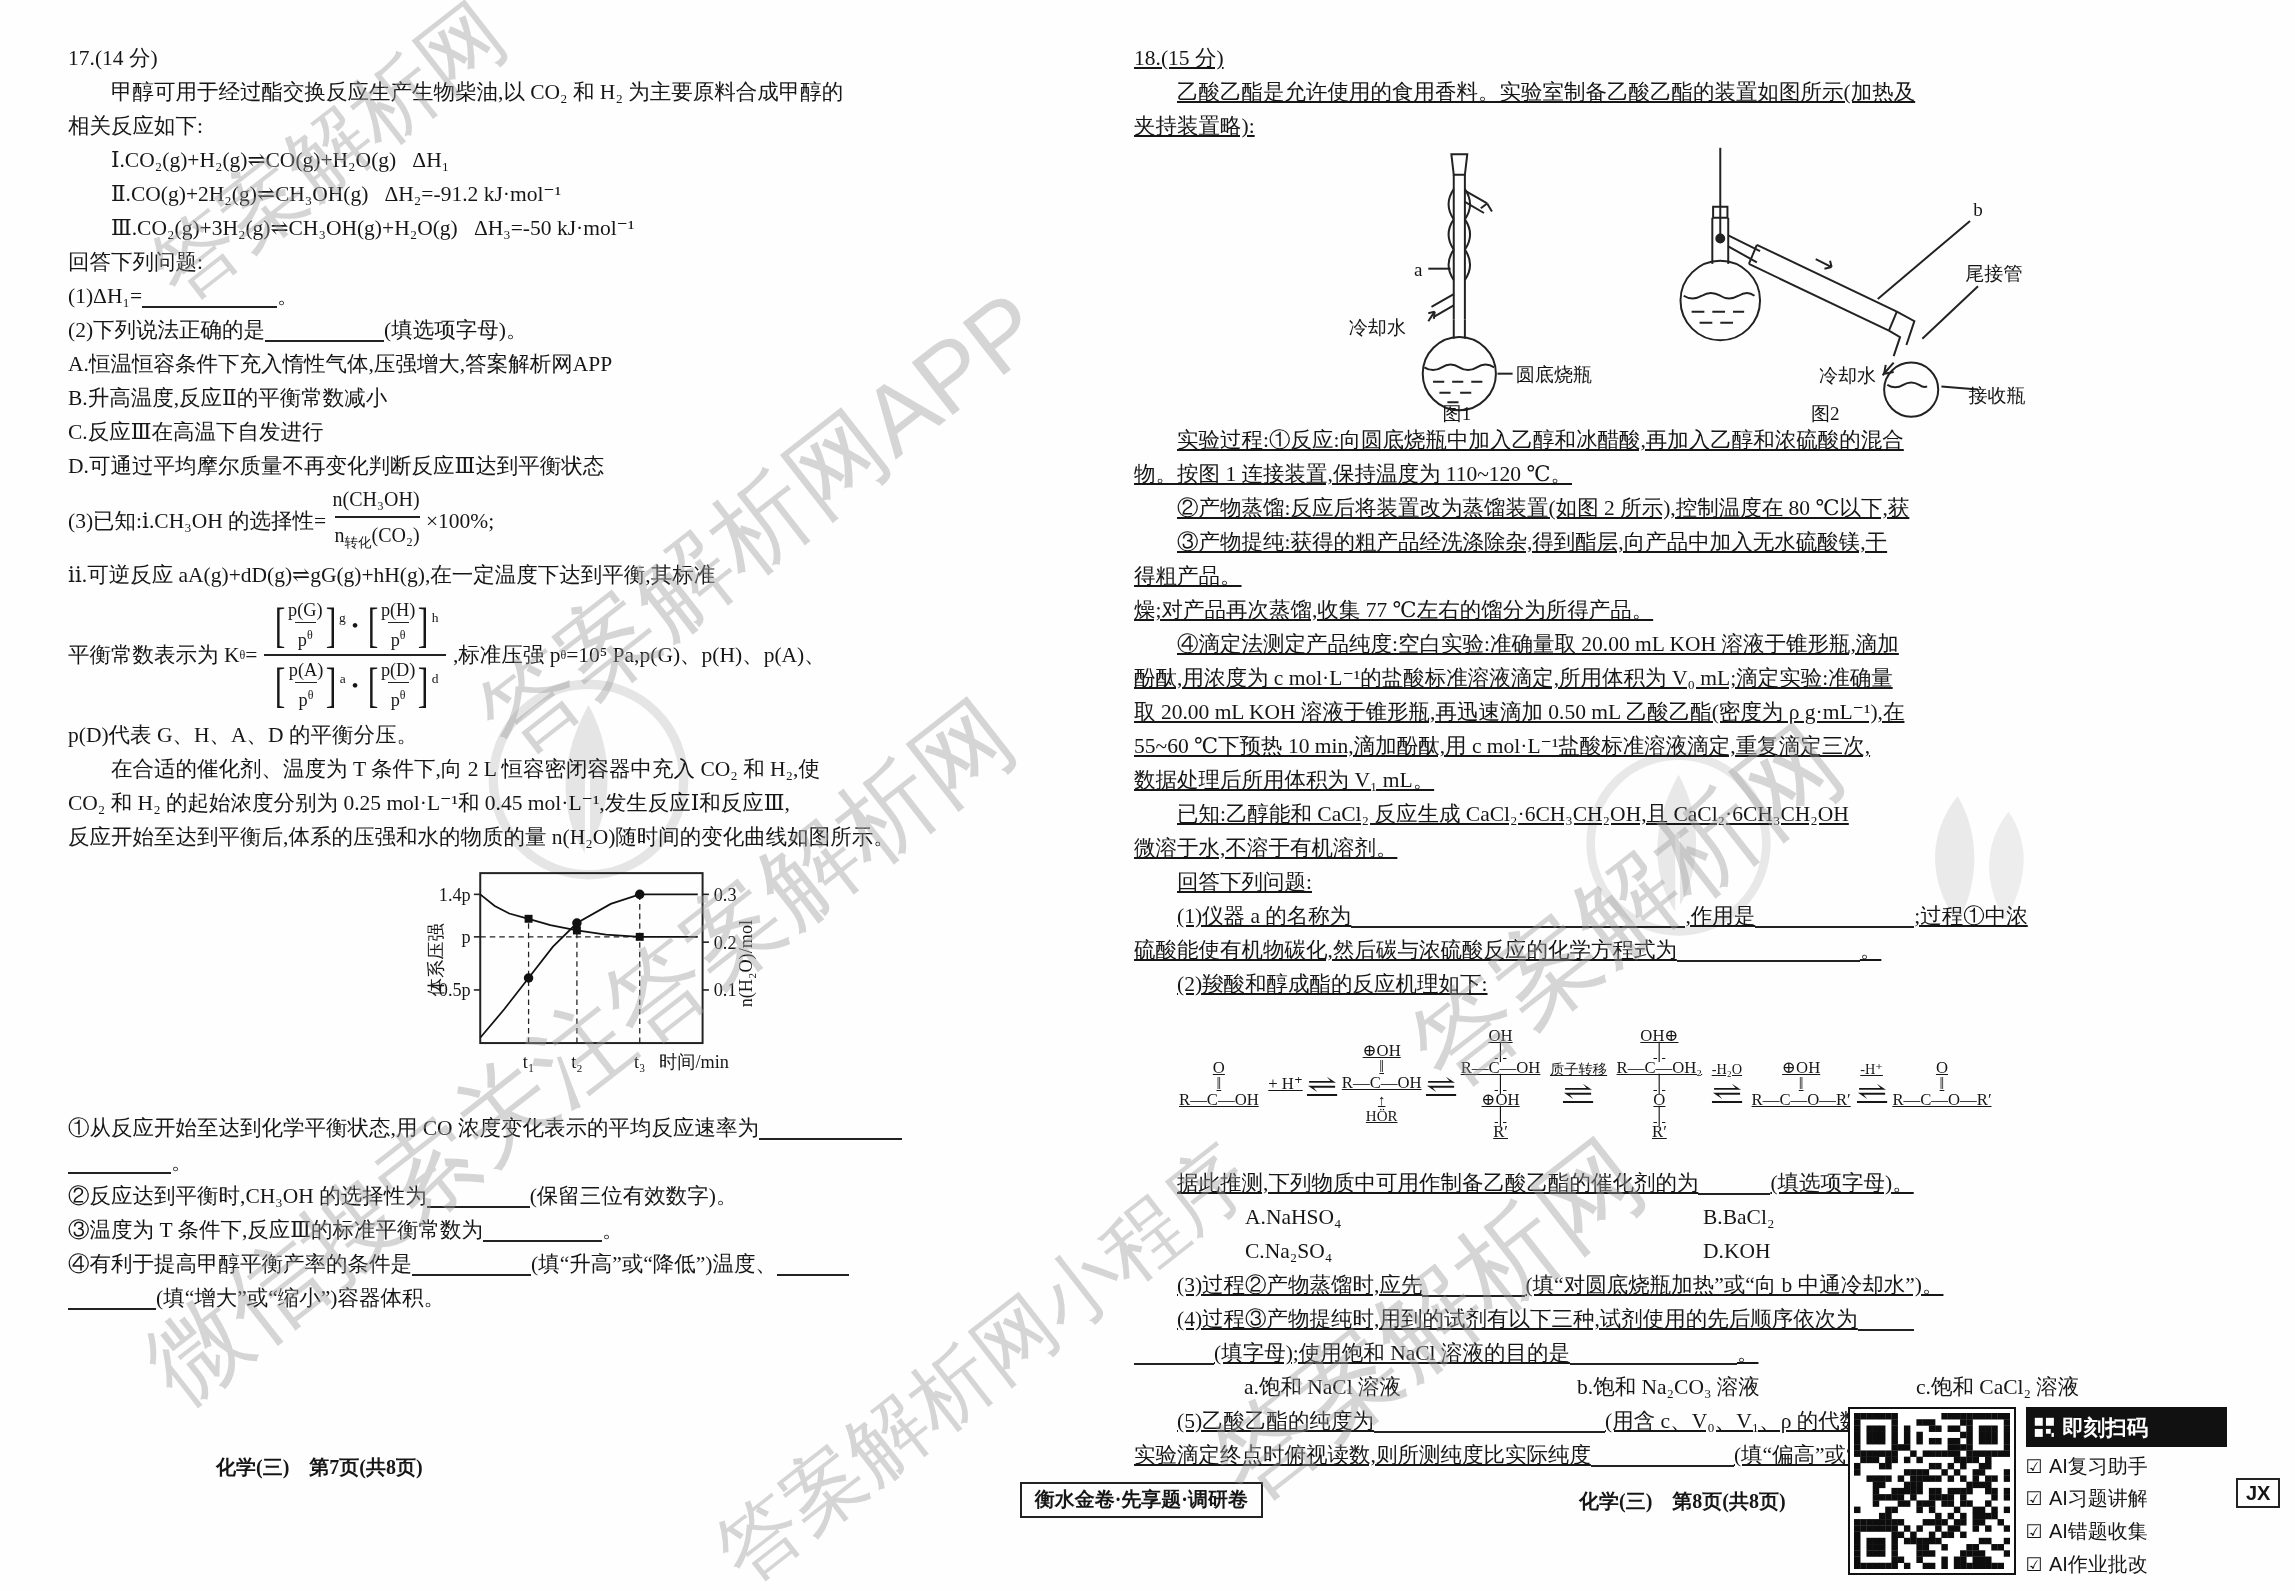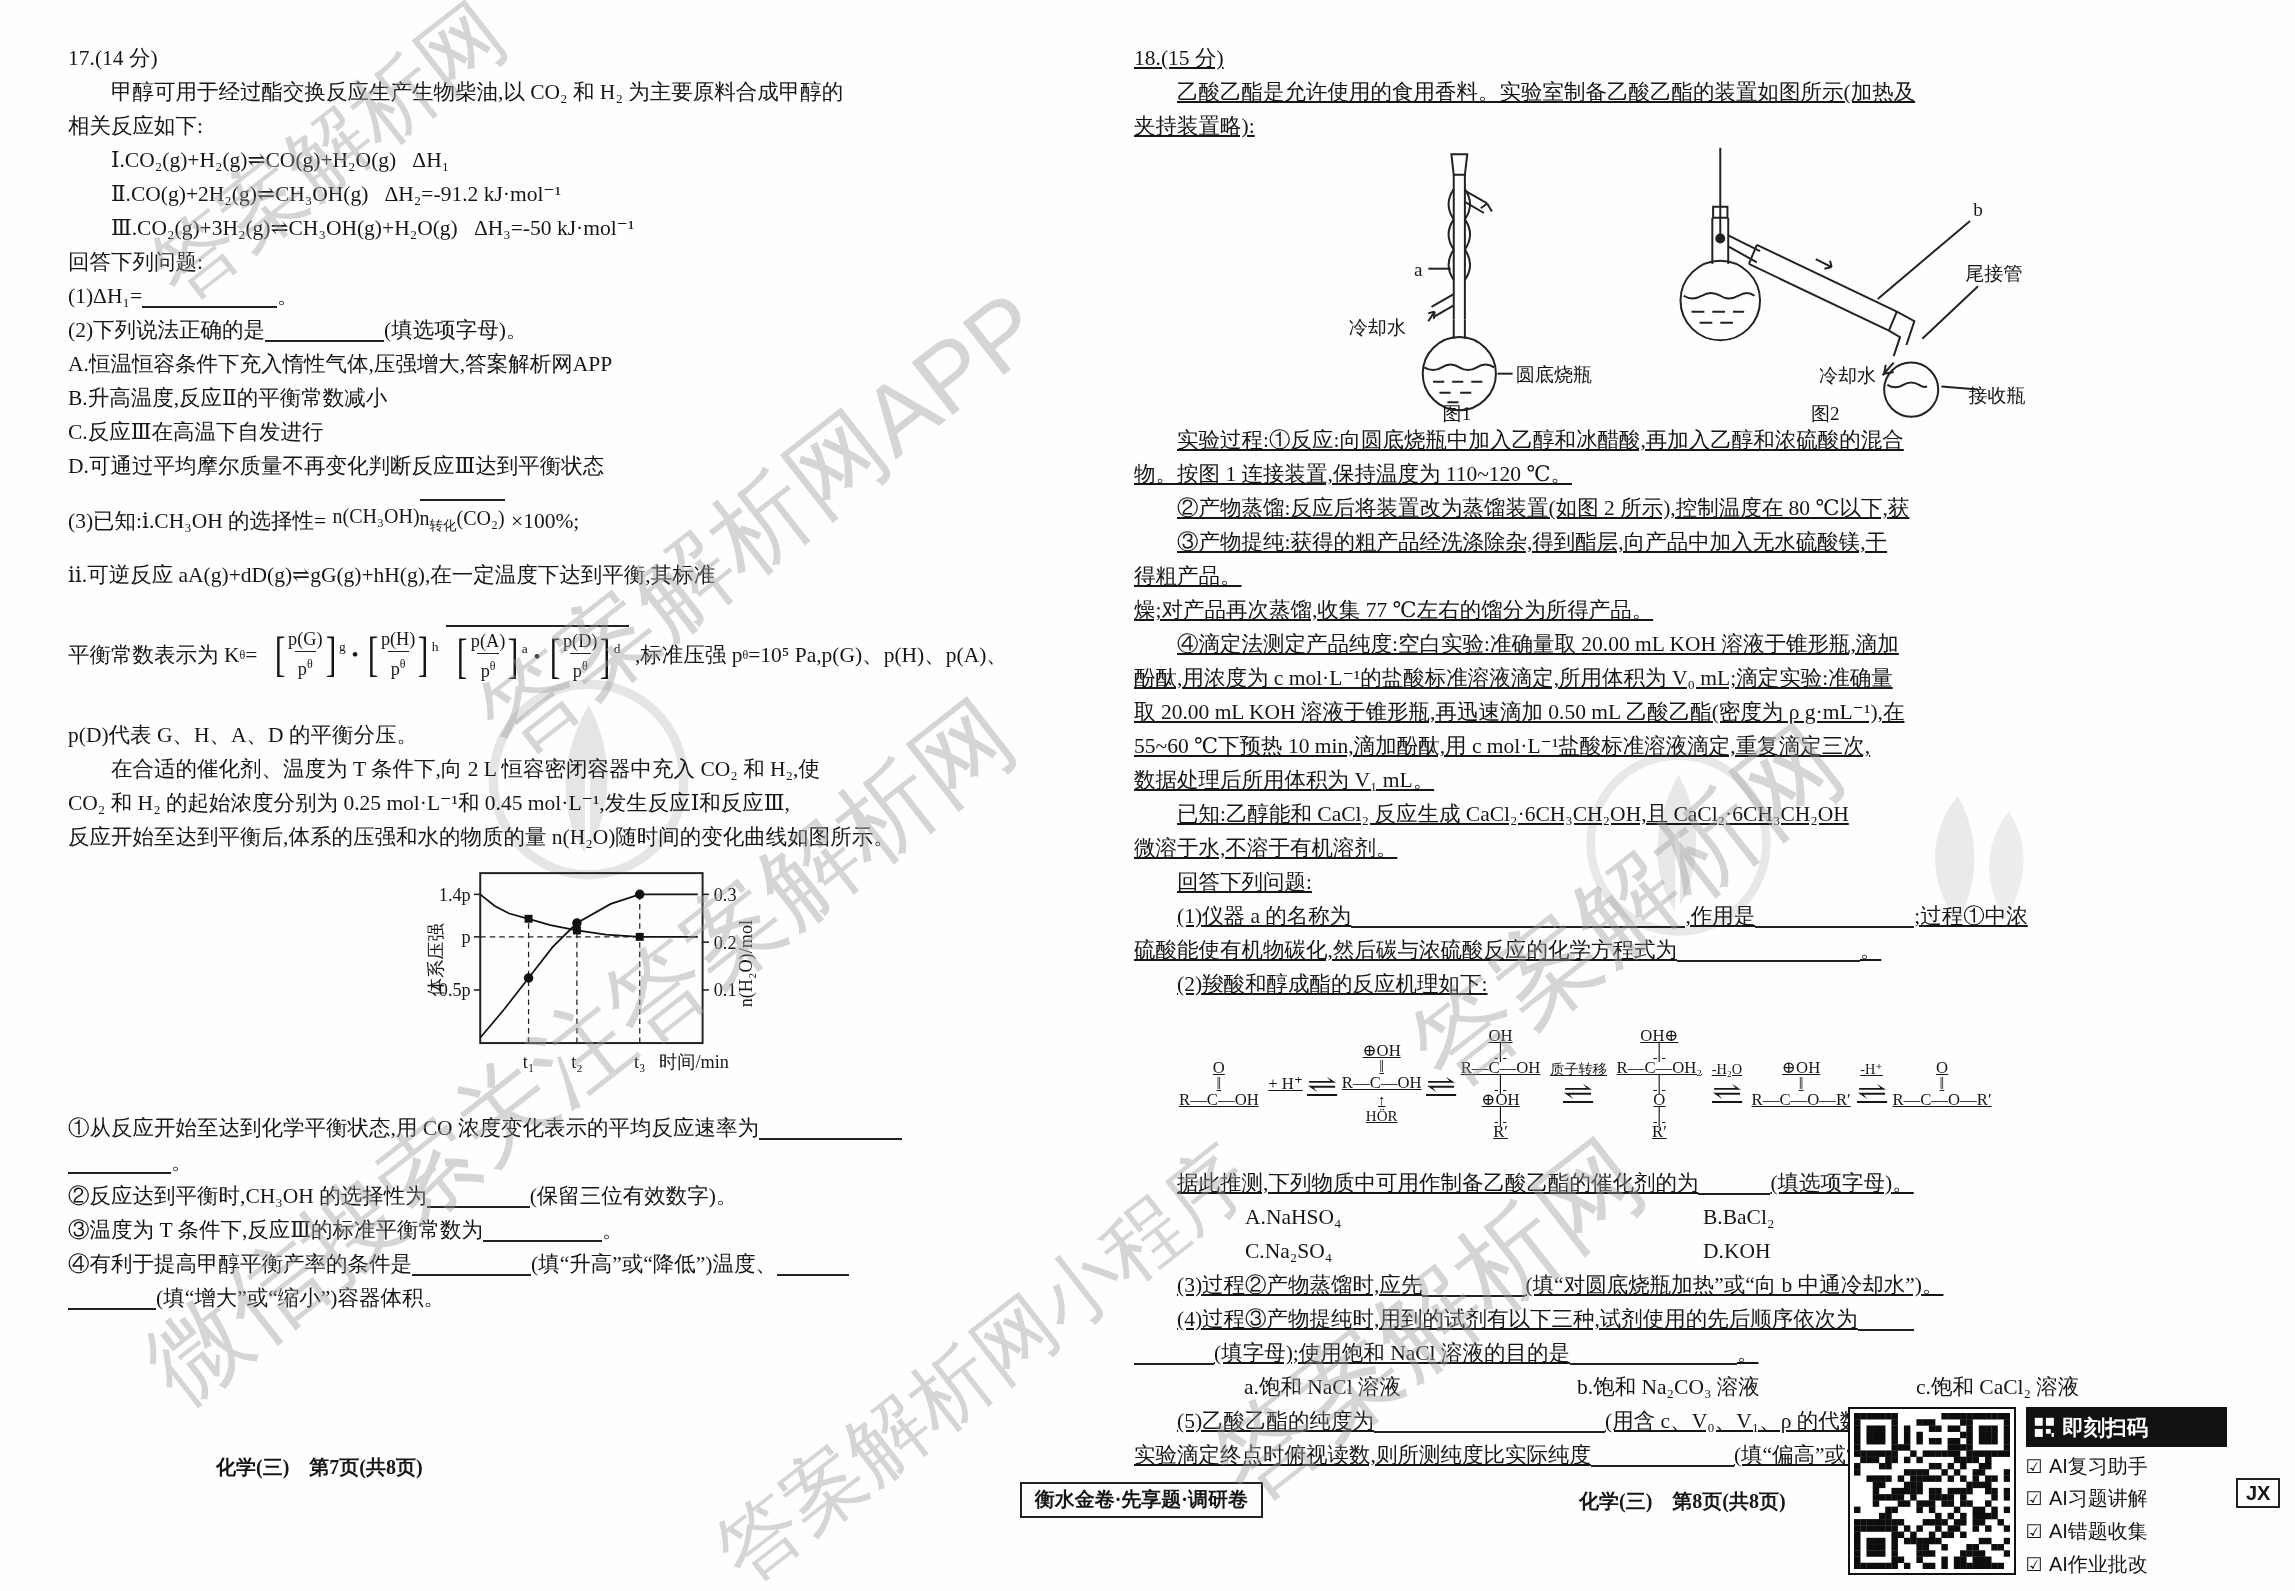--- a/index.html
+++ b/index.html
@@ -7,21 +7,21 @@
         font-family:"Liberation Serif","DejaVu Serif",serif;color:#161616;}
   
   #colL{position:absolute;left:68px;top:41px;width:1082px;}
   #colR{position:absolute;left:1134px;top:41px;width:1114px;text-decoration:underline;}
   .line{font-size:21.5px;line-height:34px;white-space:pre;position:relative;}
   .ind{padding-left:43px;}
   .flexl{display:flex;align-items:center;}
   .blank{display:inline-block;height:24px;border-bottom:2.4px solid #222;vertical-align:-4.8px;}
   sup{font-size:13.5px;} sub{font-size:13.5px;}
   
-  .frac{display:inline-flex;flex-direction:row;align-items:flex-start;text-align:center;margin:0 6.4px;vertical-align:middle;}
+  .frac{display:inline-flex;flex-direction:column;align-items:flex-end;text-align:center;margin:0 6.4px;vertical-align:middle;}
   .fden{border-top:2px solid #222;}
   .f3line{height:75px;}
   .kline{height:126px;}
   .bigfrac .fnum,.bigfrac .fdenrow{display:flex;align-items:center;justify-content:center;padding:2.4px 8px;}
   .bigfrac .fdenrow{border-top:2.4px solid #222;}
   .sfrac{display:inline-flex;flex-direction:column;align-items:center;font-size:18.3px;line-height:24px;}
   .sfrac .sden{border-top:1.6px solid #222;padding:0 3.2px;}
   .bterm{display:inline-flex;align-items:center;}
   .brk{font-size:49px;font-weight:400;line-height:.9;transform:scaleX(.65);}
   .texp{font-size:13.5px;align-self:flex-start;margin-top:3.2px;}

